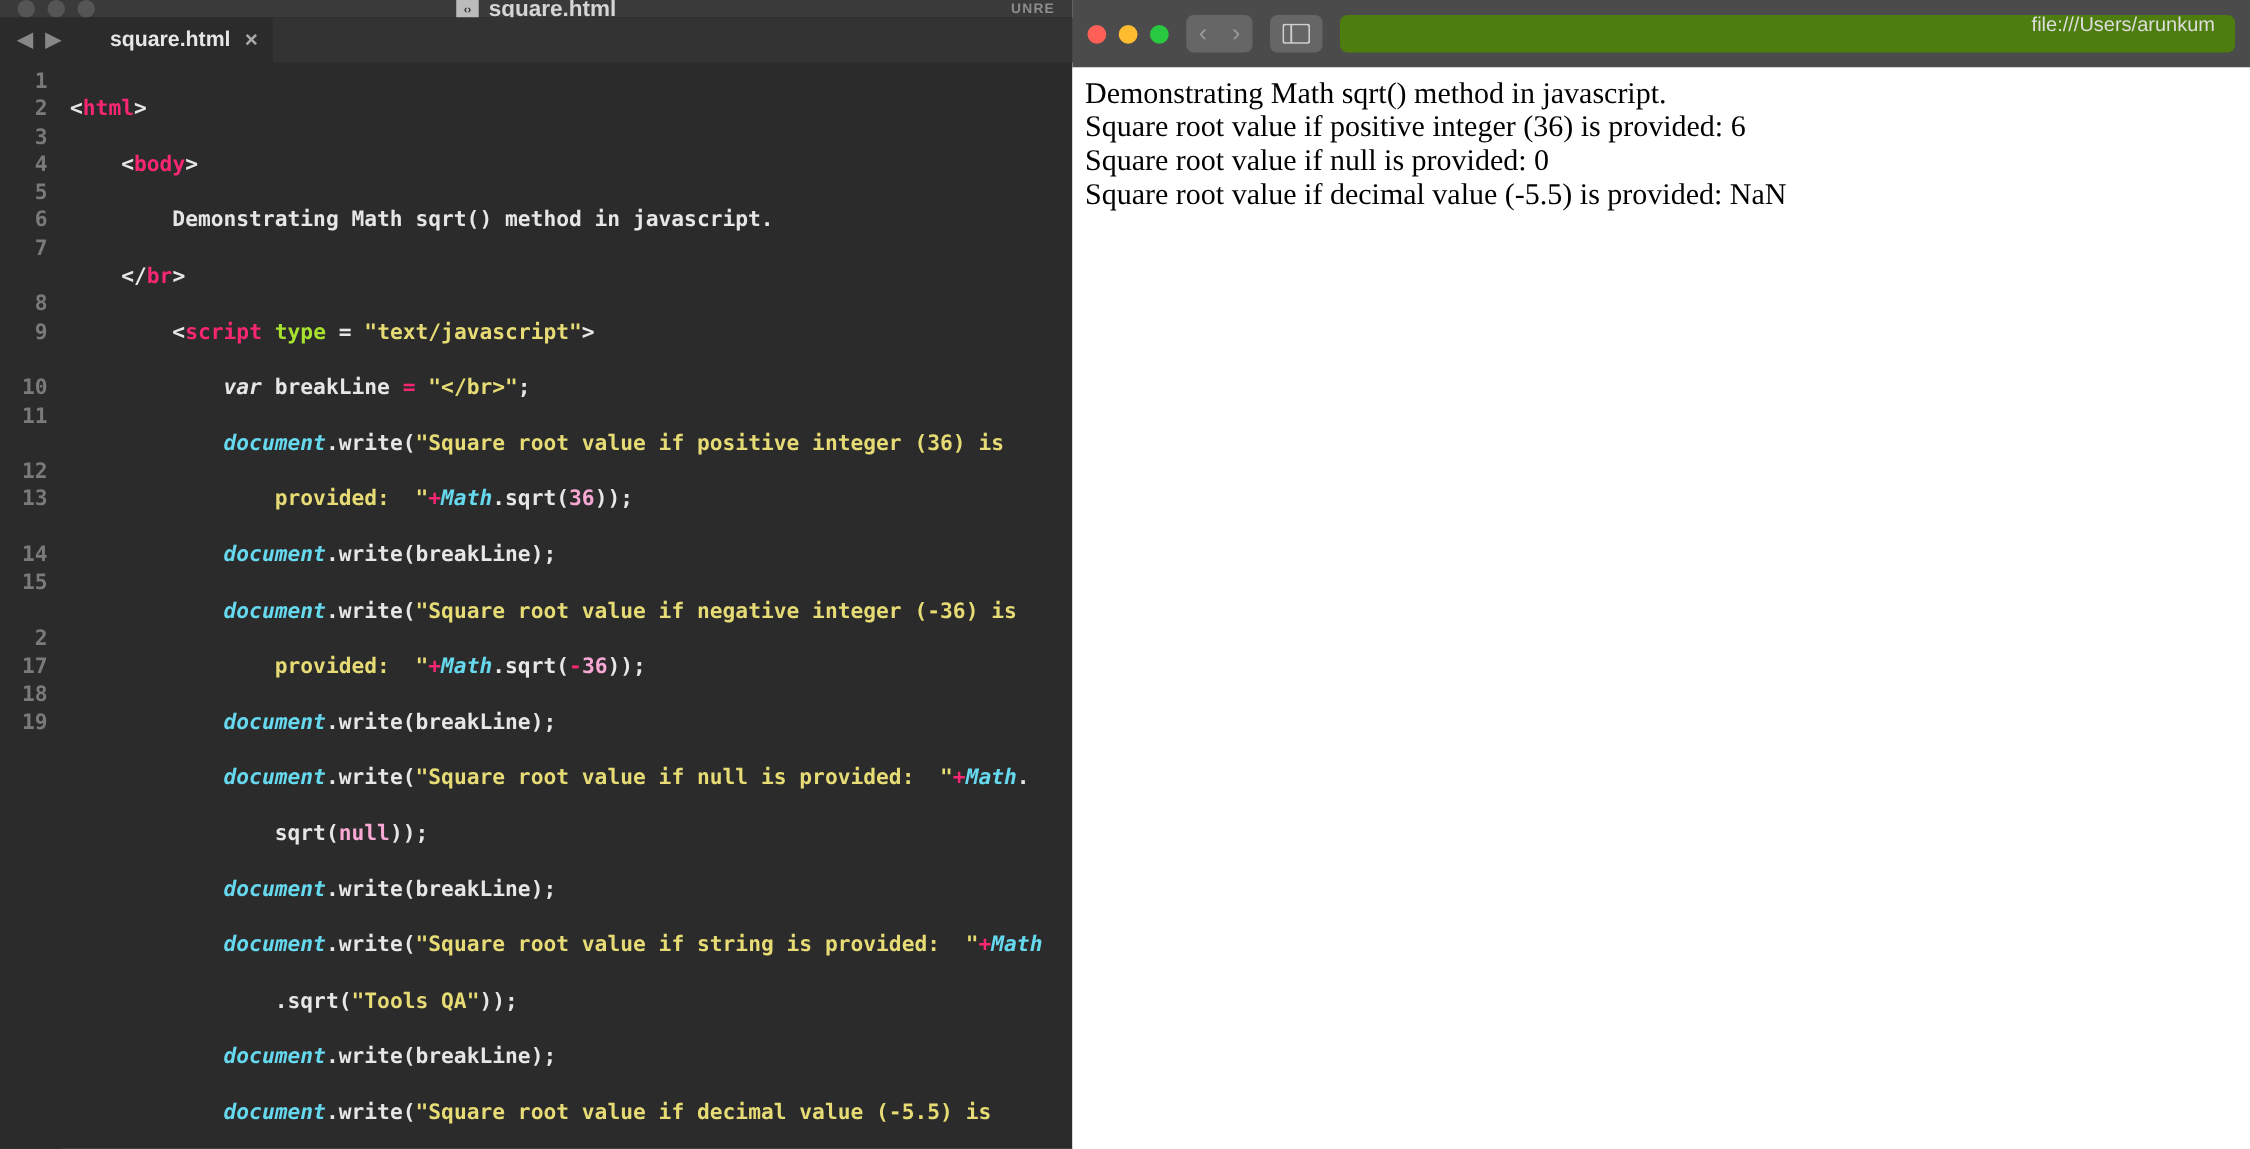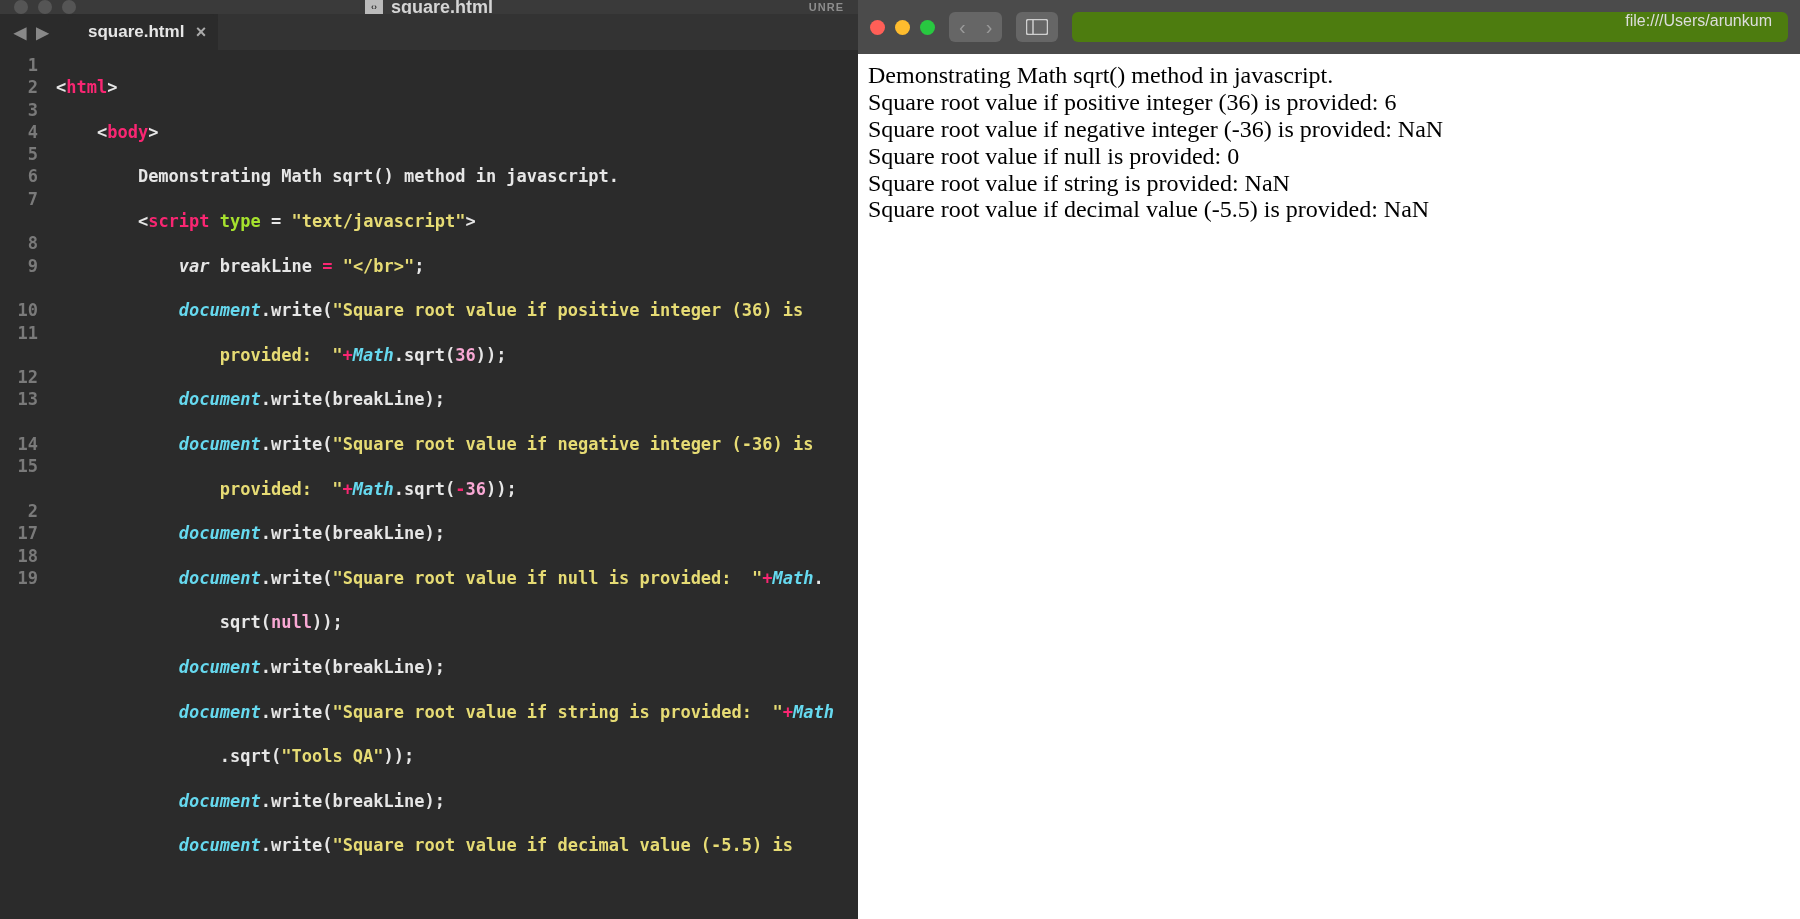--- a/index.html
+++ b/index.html
@@ -214,20 +214,21 @@
         <div>&nbsp;</div>
         <div>2</div>
         <div>17</div>
         <div>18</div>
         <div>19</div>
       </div>
       <div class="code">
 <span class="line"><span class="pun">&lt;</span><span class="tag">html</span><span class="pun">&gt;</span></span>
 <span class="line">    <span class="pun">&lt;</span><span class="tag">body</span><span class="pun">&gt;</span></span>
 <span class="line">        <span class="id">Demonstrating Math sqrt() method in javascript.</span></span>
+<span class="line">    <span class="pun">&lt;/</span><span class="tag">br</span><span class="pun">&gt;</span></span>
 <span class="line">        <span class="pun">&lt;</span><span class="tag">script</span> <span class="attr">type</span><span class="pun"> = </span><span class="str">"text/javascript"</span><span class="pun">&gt;</span></span>
 <span class="line">            <span class="kw">var</span><span class="id"> breakLine </span><span class="op">=</span><span class="id"> </span><span class="str">"&lt;/br&gt;"</span><span class="pun">;</span></span>
 <span class="line">            <span class="it">document</span><span class="pun">.</span><span class="id">write</span><span class="pun">(</span><span class="str">"Square root value if positive integer (36) is </span></span>
 <span class="line">                <span class="str">provided:  "</span><span class="op">+</span><span class="it">Math</span><span class="pun">.</span><span class="id">sqrt</span><span class="pun">(</span><span class="num">36</span><span class="pun">));</span></span>
 <span class="line">            <span class="it">document</span><span class="pun">.</span><span class="id">write</span><span class="pun">(breakLine);</span></span>
 <span class="line">            <span class="it">document</span><span class="pun">.</span><span class="id">write</span><span class="pun">(</span><span class="str">"Square root value if negative integer (-36) is </span></span>
 <span class="line">                <span class="str">provided:  "</span><span class="op">+</span><span class="it">Math</span><span class="pun">.</span><span class="id">sqrt</span><span class="pun">(</span><span class="op">-</span><span class="num">36</span><span class="pun">));</span></span>
 <span class="line">            <span class="it">document</span><span class="pun">.</span><span class="id">write</span><span class="pun">(breakLine);</span></span>
 <span class="line">            <span class="it">document</span><span class="pun">.</span><span class="id">write</span><span class="pun">(</span><span class="str">"Square root value if null is provided:  "</span><span class="op">+</span><span class="it">Math</span><span class="pun">.</span></span>
 <span class="line">                <span class="id">sqrt</span><span class="pun">(</span><span class="num">null</span><span class="pun">));</span></span>
@@ -264,20 +265,18 @@
       </div>
       <div class="addrbar">
         <div class="addrfield">
           <span>file:///Users/arunkum</span>
         </div>
       </div>
     </div>
     <div class="browser-content">
       <p>Demonstrating Math sqrt() method in javascript.</p>
       <p>Square root value if positive integer (36) is provided: 6</p>
-      <p>Square root value if negative integer (-36) is provided: NaN</p>
       <p>Square root value if null is provided: 0</p>
-      <p>Square root value if string is provided: NaN</p>
       <p>Square root value if decimal value (-5.5) is provided: NaN</p>
     </div>
   </div>
 
 </div>
 
 </body></html>

